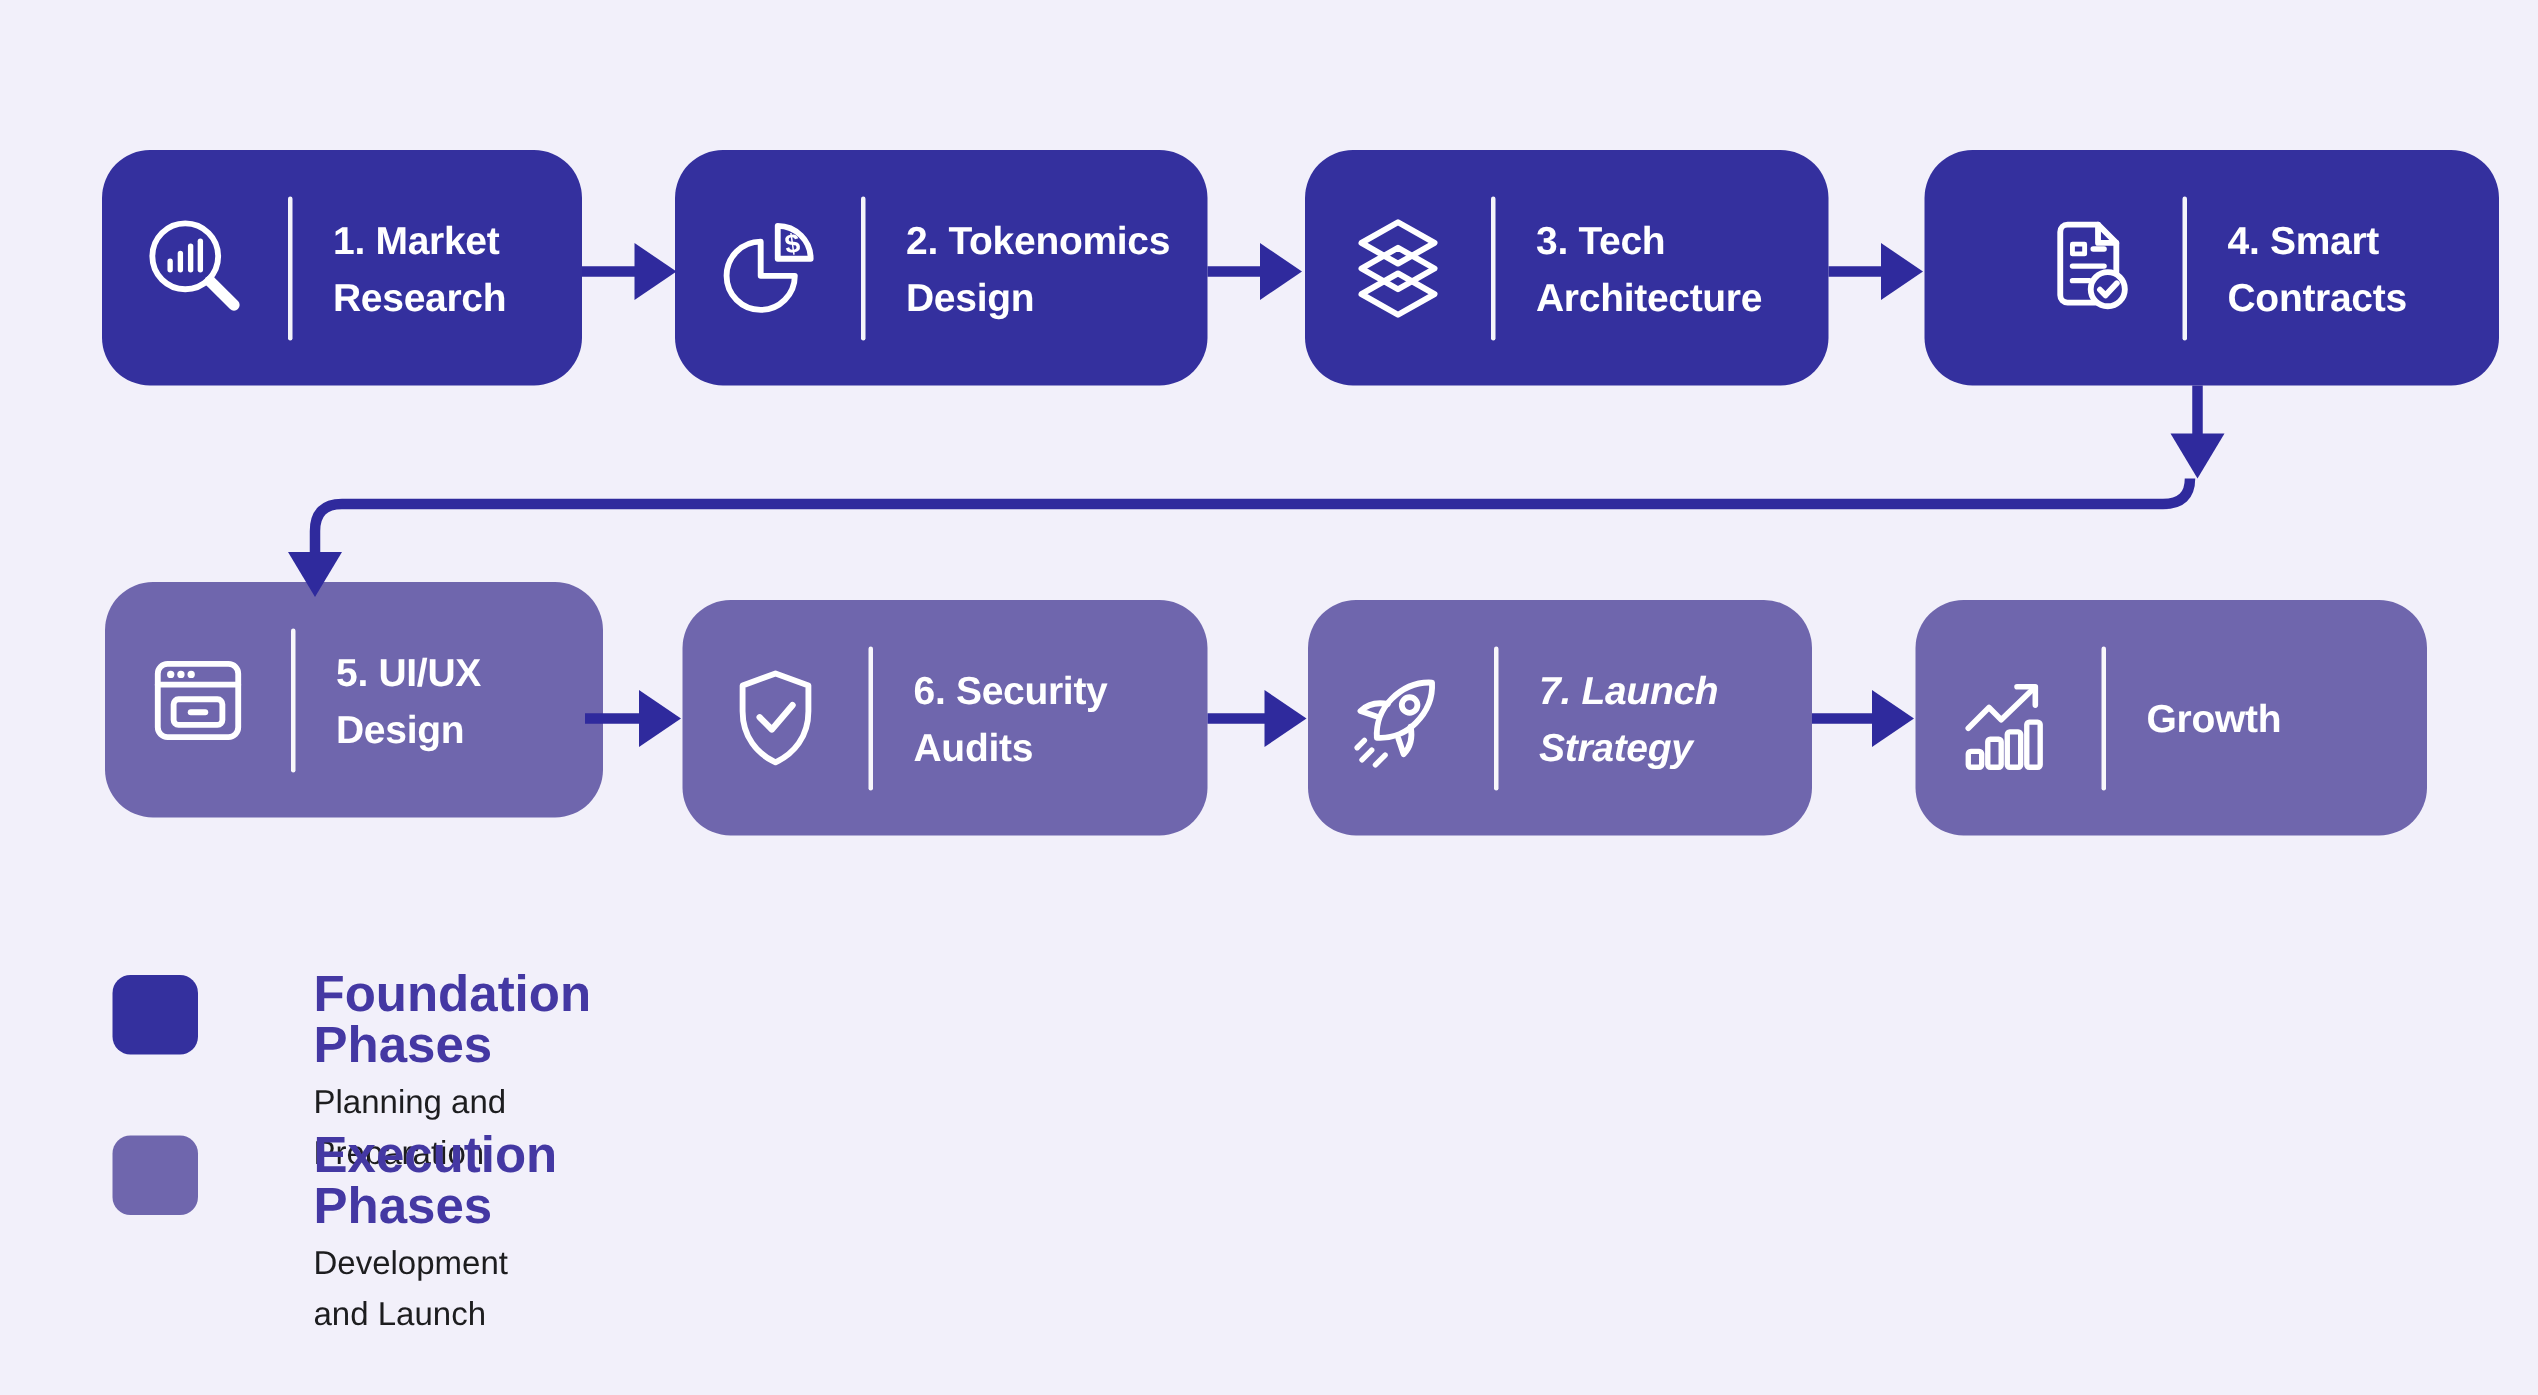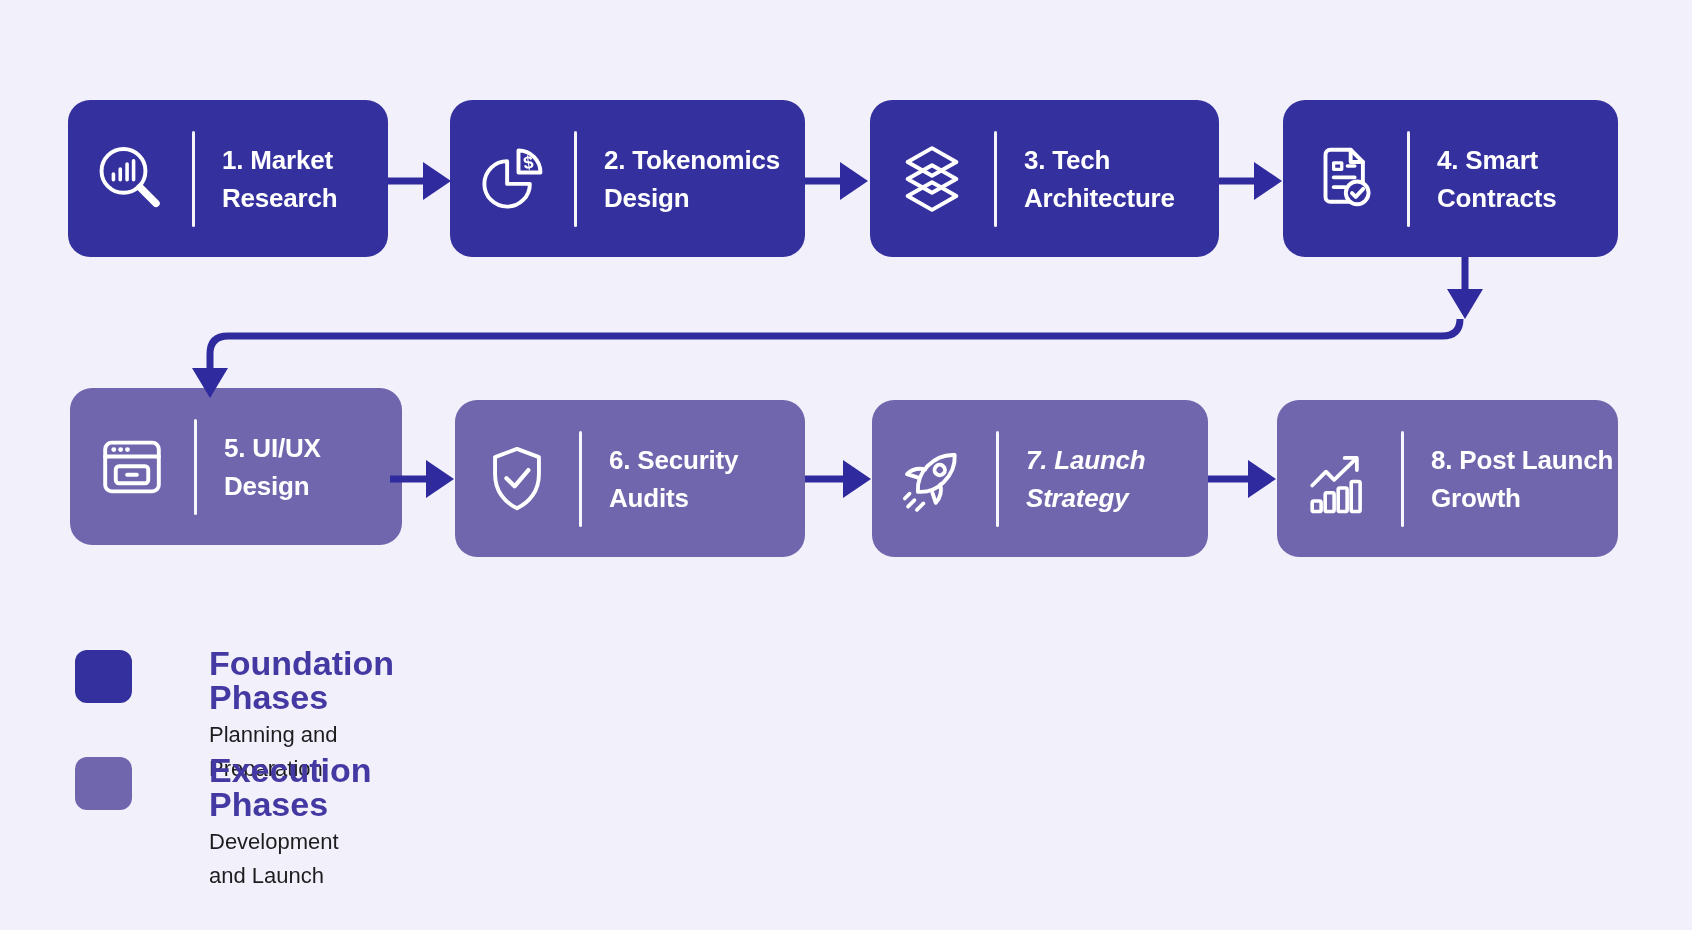--- a/index.html
+++ b/index.html
@@ -2,35 +2,35 @@
 <html style="--background: #F2F0FA; --foundation: #34309E; --execution: #6F66AD; --connector: #2F2A9D; --legend-title: #4438A3; --legend-subtitle: #1D1D1F; --box-text: #FFFFFF;"><head>
 <meta charset="utf-8">
 <style>
   html,body{margin:0;padding:0;}
   .canvas{
     position:relative;width:1692px;height:930px;overflow:hidden;
     background:var(--background,#F2F0FA);
     font-family:"Liberation Sans",sans-serif;
   }
   .phase{
-    position:absolute;height:157px;border-radius:22px;
+    position:absolute;height:157px;border-radius:32px;
     display:flex;align-items:center;color:var(--box-text,#fff);
   }
   .phase.dark{background:var(--foundation,#34309E);}
   .phase.light{background:var(--execution,#6F66AD);}
   .icon-wrap{width:124px;display:flex;justify-content:center;align-items:center;flex:0 0 auto;}
   .icon-wrap svg{width:78px;height:78px;display:block;}
   .vdivider{width:3px;height:96px;background:rgba(255,255,255,.95);border-radius:2px;flex:0 0 auto;}
   .label{margin-left:27px;font-weight:700;font-size:26px;line-height:38px;letter-spacing:-0.2px;white-space:nowrap;}
   .label span{display:block;}
   
   .p1{left:68px;top:100px;width:320px;}
   .p2{left:450px;top:100px;width:355px;}
   .p3{left:870px;top:100px;width:349px;align-items:center;}
-  .p4{left:1283px;top:100px;width:335px;}
+  .p4{left:1283px;top:100px;width:335px;padding-left:48px;}
   
   .p5{left:70px;top:388px;width:332px;}
   .p6{left:455px;top:400px;width:350px;}
   .p7{left:872px;top:400px;width:336px;font-style:italic;}
   .p8{left:1277px;top:400px;width:341px;}
 
   .connectors{position:absolute;left:0;top:0;width:1692px;height:930px;color:var(--connector,#2F2A9D);pointer-events:none;}
   .connectors .shaft{stroke:currentColor;stroke-width:7;fill:none;}
   .connectors .head{fill:currentColor;stroke:none;}
 
@@ -179,21 +179,20 @@
         <path d="M7.5,28 L16,19.5 L21,24.5 L34.5,11.5" stroke-width="2.3"></path>
         <path d="M27.5,11 H35 V18.5" stroke-width="2.3"></path>
         <rect x="7.5" y="37.5" width="5.5" height="6.5" rx="1" stroke-width="2.2"></rect>
         <rect x="15.5" y="32.5" width="5.5" height="11.5" rx="1" stroke-width="2.2"></rect>
         <rect x="23.5" y="29.5" width="5.5" height="14.5" rx="1" stroke-width="2.2"></rect>
         <rect x="31.5" y="25.5" width="5.5" height="18.5" rx="1" stroke-width="2.2"></rect>
       </svg>
     </div>
     <div class="vdivider"></div>
     <div class="label">
-      <span>8. Post Launch</span>
       <span>Growth</span>
     </div>
   </div>
 
   <svg class="connectors" viewBox="0 0 1692 930">
 
     <g>
       <path class="shaft" d="M388,181 H424"></path>
         <polygon class="head" points="423,162 423,200 451,181"></polygon>
     </g>

